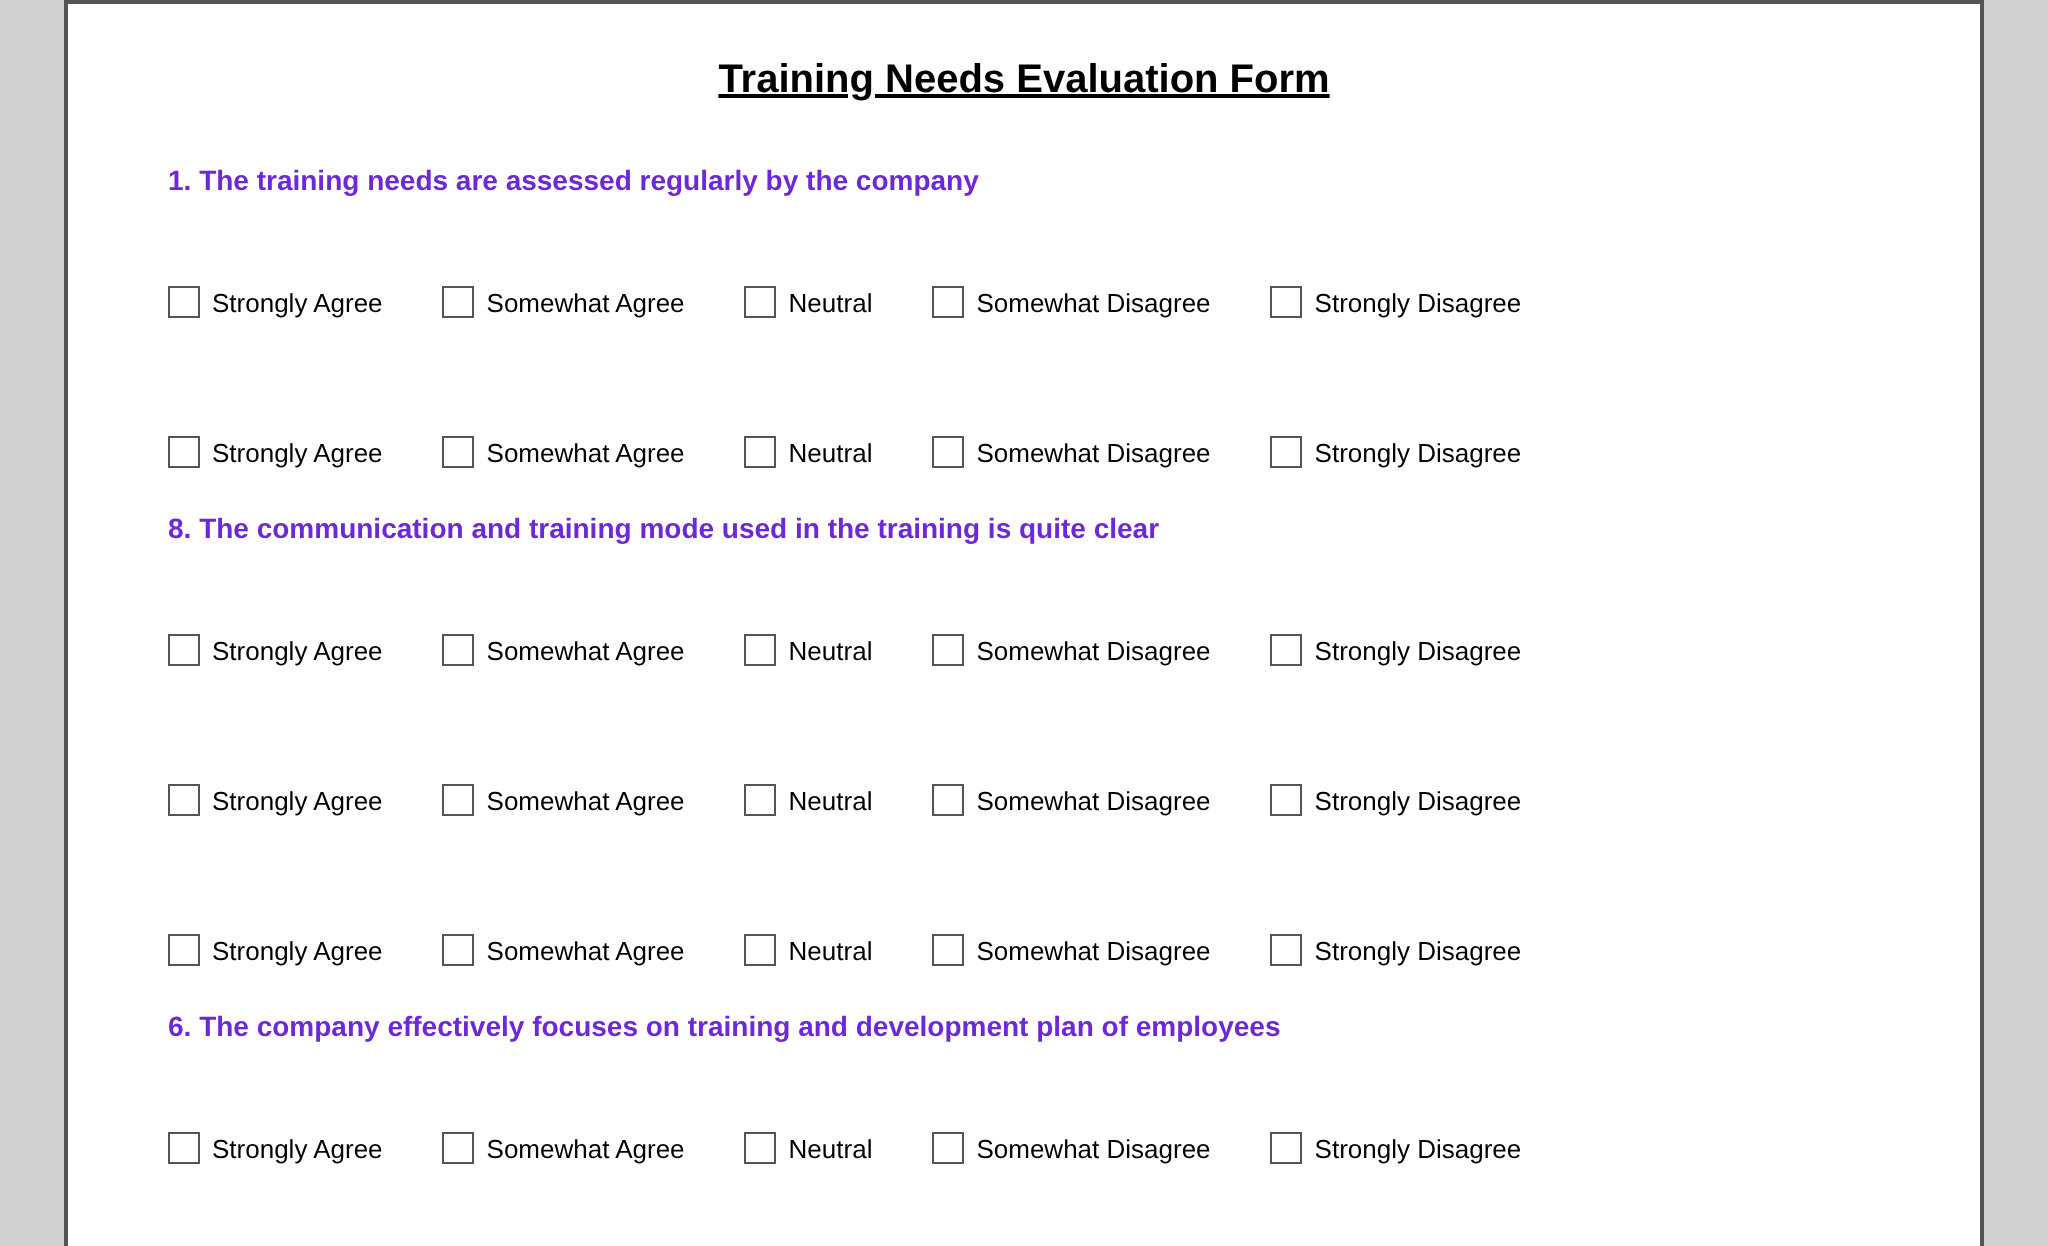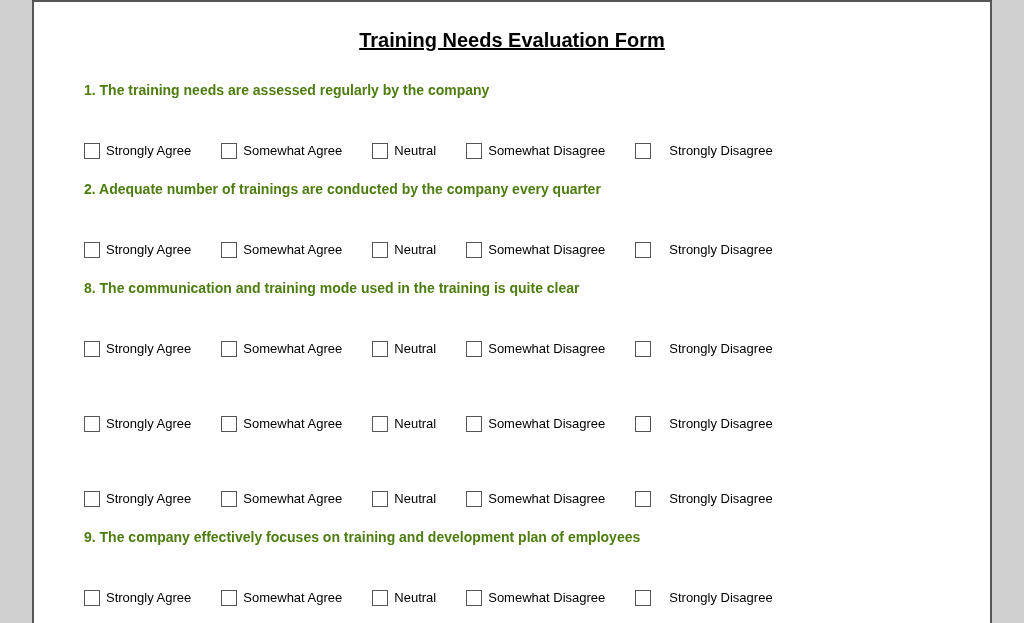--- a/index.html
+++ b/index.html
@@ -33,40 +33,40 @@
       color: #000;
     }
 
     .question-block {
       margin-bottom: 22px;
     }
 
     .question-text {
       font-size: 14px;
       font-weight: bold;
-      color: #4d7c0f;
+      color: #6d28d9;
       margin-bottom: 8px;
     }
 
     .options-row {
       display: flex;
       flex-direction: row;
       align-items: center;
       gap: 0;
     }
 
     .option-item {
       display: flex;
+      align-items: center;
       margin-right: 30px;
       margin-top: 37px;
     }
 
     .option-item:last-child {
       margin-right: 0;
-      gap: 12px;
     }
 
     .checkbox {
       width: 16px;
       height: 16px;
       border: 1.5px solid #555;
       background: #fff;
       display: inline-block;
       flex-shrink: 0;
       margin-right: 6px;
@@ -104,21 +104,20 @@
             <div class="checkbox"></div>
             <span class="option-label">Somewhat Disagree</span>
           </div>
           <div class="option-item">
             <div class="checkbox"></div>
             <span class="option-label">Strongly Disagree</span>
           </div>
         </div>
       </div>
       <div class="question-block">
-        <div class="question-text">2. Adequate number of trainings are conducted by the company every quarter</div>
         <div class="options-row">
           <div class="option-item">
             <div class="checkbox"></div>
             <span class="option-label">Strongly Agree</span>
           </div>
           <div class="option-item">
             <div class="checkbox"></div>
             <span class="option-label">Somewhat Agree</span>
           </div>
           <div class="option-item">
@@ -202,21 +201,21 @@
             <div class="checkbox"></div>
             <span class="option-label">Somewhat Disagree</span>
           </div>
           <div class="option-item">
             <div class="checkbox"></div>
             <span class="option-label">Strongly Disagree</span>
           </div>
         </div>
       </div>
       <div class="question-block">
-        <div class="question-text">9. The company effectively focuses on training and development plan of employees</div>
+        <div class="question-text">6. The company effectively focuses on training and development plan of employees</div>
         <div class="options-row">
           <div class="option-item">
             <div class="checkbox"></div>
             <span class="option-label">Strongly Agree</span>
           </div>
           <div class="option-item">
             <div class="checkbox"></div>
             <span class="option-label">Somewhat Agree</span>
           </div>
           <div class="option-item">

